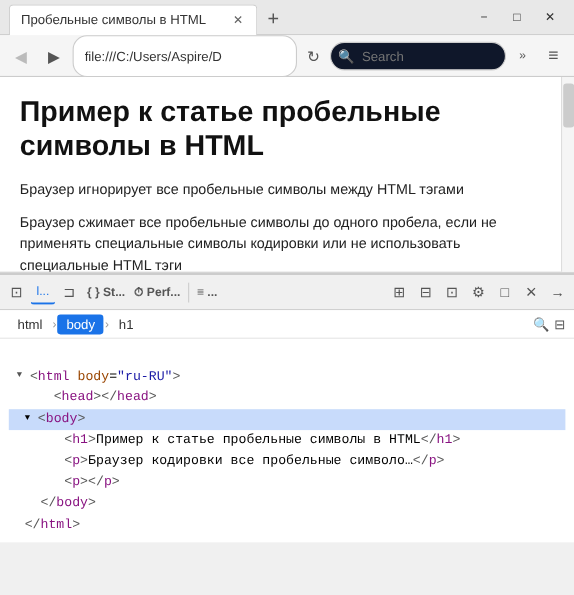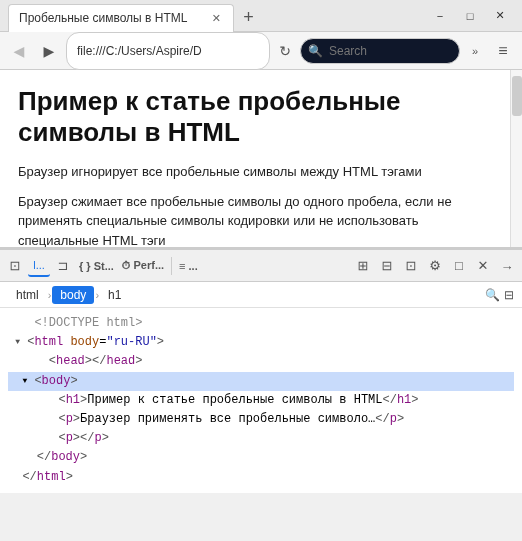--- a/index.html
+++ b/index.html
@@ -388,21 +388,20 @@
     <div class="bc-search">
       <span class="bc-search-icon">🔍</span>
       <span class="bc-search-icon">⊟</span>
     </div>
   </div>
 
   <div class="source-pane">
     <div class="src-line">
       <span class="src-indent">  </span>
       <span class="triangle"> </span>
-      <span class="comment">&lt;!DOCTYPE html&gt;</span>
     </div>
     <div class="src-line">
       <span class="src-indent"> </span>
       <span class="triangle">▼</span>
       <span class="tag-bracket">&lt;</span><span class="tag-name">html</span>
       <span class="attr-name"> body</span><span>=</span><span class="attr-value">"ru-RU"</span><span class="tag-bracket">&gt;</span>
     </div>
     <div class="src-line">
       <span class="src-indent">    </span>
       <span class="triangle"> </span>
@@ -412,21 +411,21 @@
       <span class="src-indent">  </span>
       <span class="triangle" style="color:#000;">▼</span>
       <span class="tag-bracket">&lt;</span><span class="tag-name">body</span><span class="tag-bracket">&gt;</span>
     </div>
     <div class="src-line">
       <span class="src-indent">       </span>
       <span class="tag-bracket">&lt;</span><span class="tag-name">h1</span><span class="tag-bracket">&gt;</span><span class="text-content">Пример к статье пробельные символы в HTML</span><span class="tag-bracket">&lt;/</span><span class="tag-name">h1</span><span class="tag-bracket">&gt;</span>
     </div>
     <div class="src-line">
       <span class="src-indent">       </span>
-      <span class="tag-bracket">&lt;</span><span class="tag-name">p</span><span class="tag-bracket">&gt;</span><span class="text-content">Браузер применять все пробельные символо…</span><span class="tag-bracket">&lt;/</span><span class="tag-name">p</span><span class="tag-bracket">&gt;</span>
+      <span class="tag-bracket">&lt;</span><span class="tag-name">p</span><span class="tag-bracket">&gt;</span><span class="text-content">Браузер кодировки все пробельные символо…</span><span class="tag-bracket">&lt;/</span><span class="tag-name">p</span><span class="tag-bracket">&gt;</span>
     </div>
     <div class="src-line">
       <span class="src-indent">       </span>
       <span class="tag-bracket">&lt;</span><span class="tag-name">p</span><span class="tag-bracket">&gt;</span><span class="tag-bracket">&lt;/</span><span class="tag-name">p</span><span class="tag-bracket">&gt;</span>
     </div>
     <div class="src-line">
       <span class="src-indent">    </span>
       <span class="tag-bracket">&lt;/</span><span class="tag-name">body</span><span class="tag-bracket">&gt;</span>
     </div>
     <div class="src-line">

